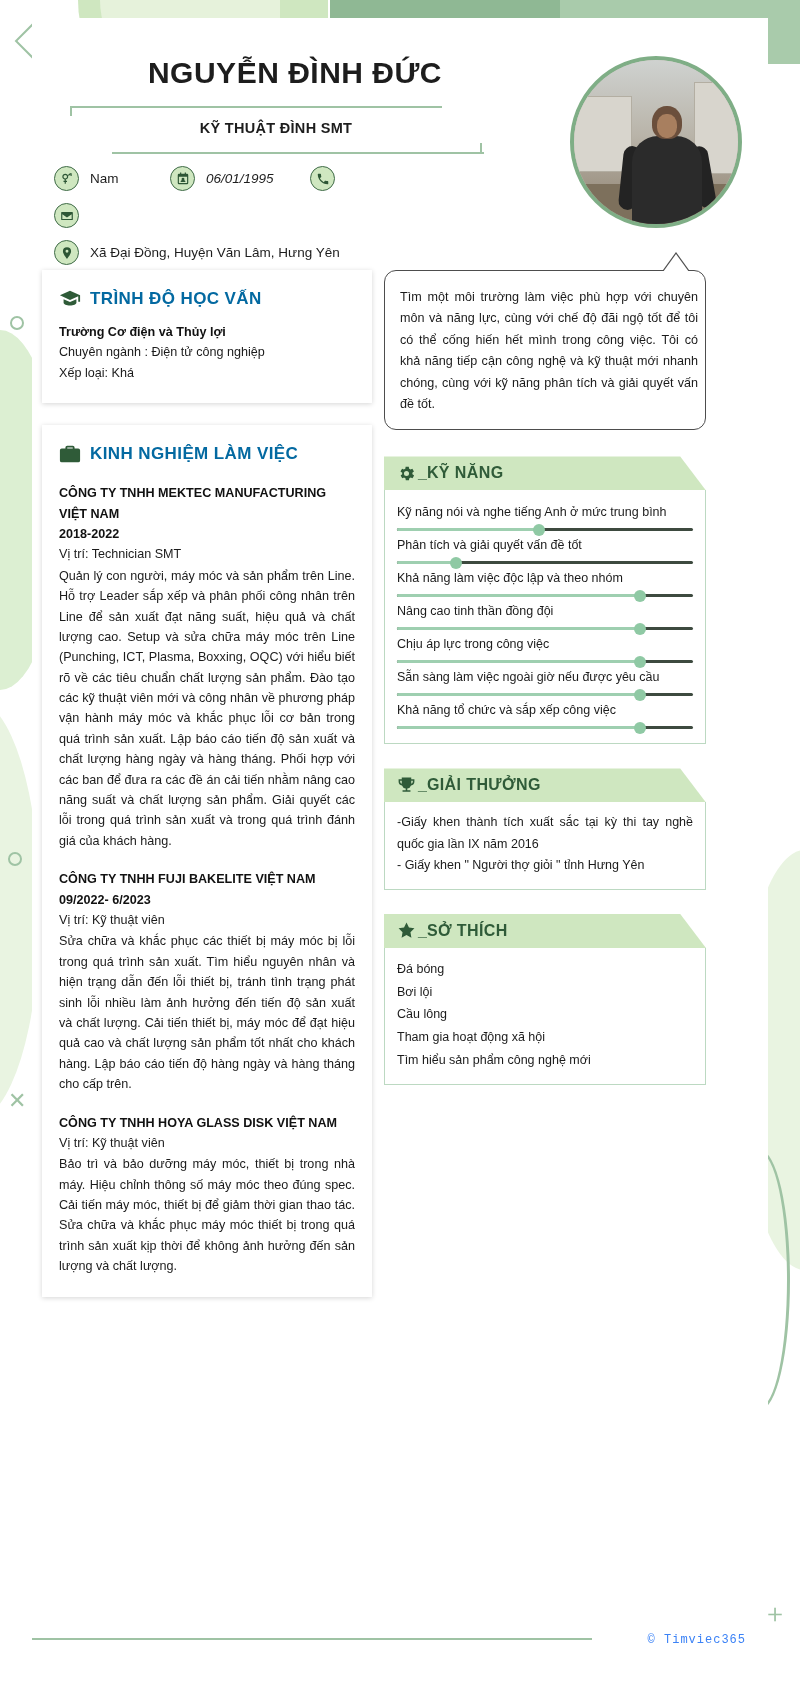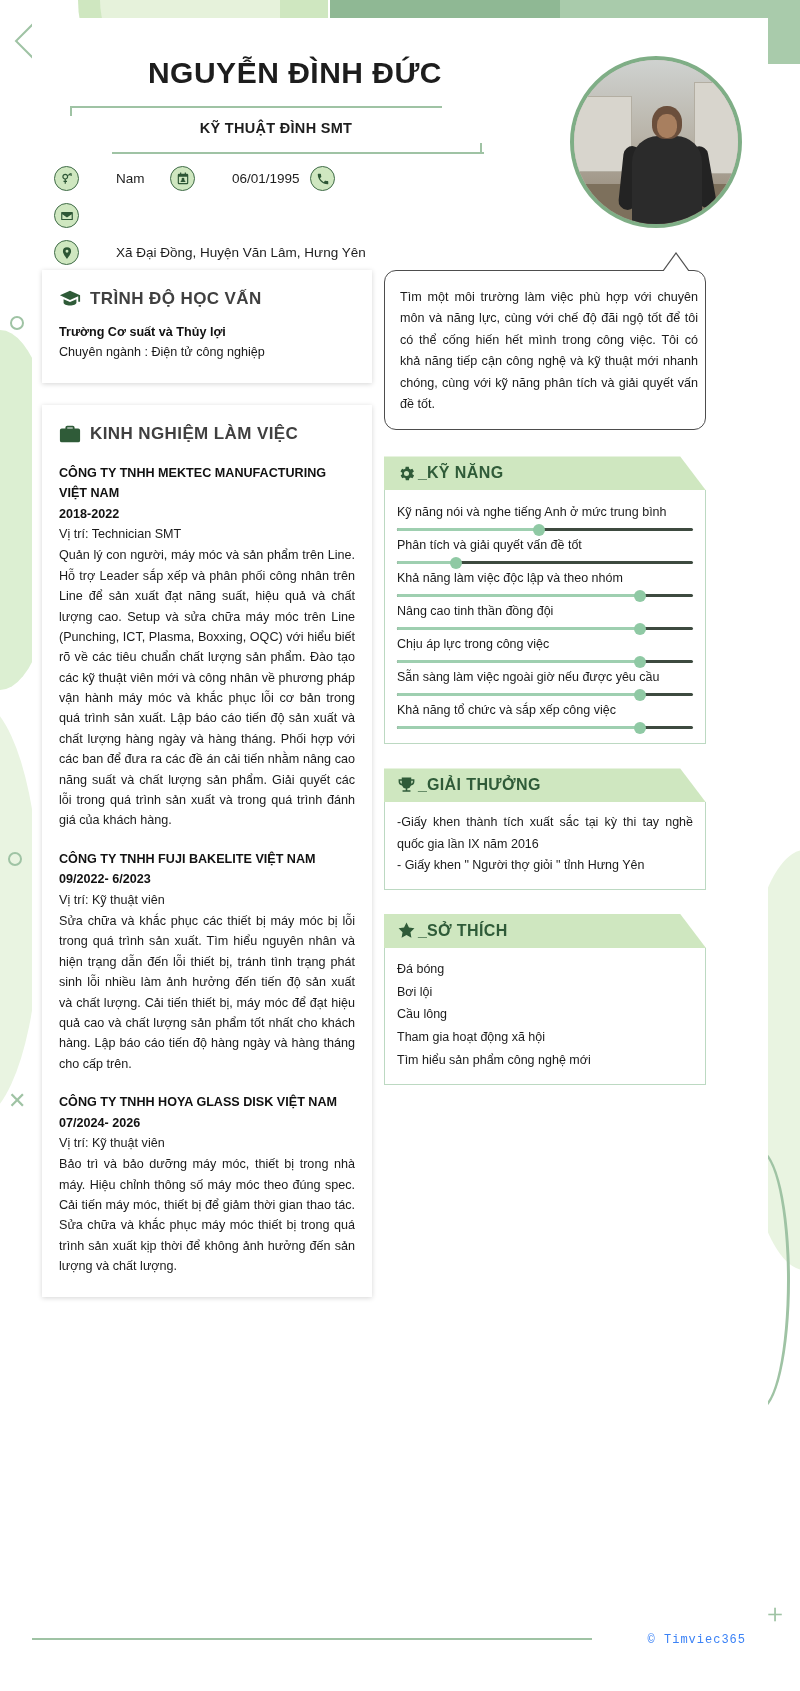--- a/index.html
+++ b/index.html
@@ -105,26 +105,26 @@
 
   .contact-area { position: absolute; left: 22px; top: 148px; width: 450px; }
   .cicon {
     display: inline-flex; align-items: center; justify-content: center;
     width: 25px; height: 25px; border-radius: 50%;
     background: #cfe7c0; border: 1.5px solid #3f6b47;
     color: #2f5c3a; flex: none;
   }
   .cicon svg { width: 14px; height: 14px; fill: #2d5635; }
   .crow { display: flex; align-items: center; margin-bottom: 12px; }
-  .citem { display: flex; align-items: center; gap: 26px; }
+  .citem { display: flex; align-items: center; }
   .citem .ctext {
     font-size: 13.5px; color: #1d1d1d; margin-left: 11px; white-space: nowrap;
   }
   .citem.gender { width: 116px; }
-  .citem.dob   { width: 140px; }
+  .citem.dob   { width: 140px; font-style: italic; }
 
   .photo-wrap {
     position: absolute; right: 26px; top: 38px;
     width: 172px; height: 172px; border-radius: 50%;
     border: 4px solid #7fae86; overflow: hidden; background: #c9c4bb;
   }
   .photo-sky { position: absolute; inset: 0; background: linear-gradient(180deg,#cfd2d0 0%,#b9b4a9 46%,#8d7f6d 100%); }
   .ph-bldg {
     position: absolute; background: #d8d5cd; border: 1px solid #b3aea2;
   }
@@ -155,21 +155,21 @@
     box-shadow: 0 1px 5px rgba(0,0,0,.17);
     padding: 18px 17px 20px 17px;
     margin-bottom: 22px;
   }
   .card-head {
     display: flex; align-items: center; gap: 9px; margin-bottom: 12px;
   }
   .card-head .hicon { width: 22px; height: 22px; display: inline-block; }
   .card-head .hicon svg { width: 22px; height: 22px; fill: #2f5b38; }
   .card-head .htxt {
-    font-size: 17px; font-weight: bold; color: #404040; letter-spacing: .4px;
+    font-size: 17px; font-weight: bold; color: #0369a1; letter-spacing: .4px;
   }
   .b-line {
     font-size: 12.6px; color: #111; font-weight: bold; line-height: 1.62;
   }
   .n-line {
     font-size: 12.6px; color: #1b1b1b; line-height: 1.62;
   }
   .p-just {
     font-size: 12.6px; color: #1b1b1b; line-height: 1.62;
     text-align: justify; margin-top: 1px;
@@ -347,22 +347,23 @@
 
         <div class="card">
           <div class="card-head">
             <span class="hicon">
               <svg viewBox="0 0 24 24">
                   <path d="M12 3 1 8l11 5 9-4.1V15h2V8L12 3zM5 12.2V16c0 1.7 3.1 3 7 3s7-1.3 7-3v-3.8l-7 3.2-7-3.2z"></path>
                 </svg>
             </span>
             <span class="htxt">TRÌNH ĐỘ HỌC VẤN</span>
           </div>
-          <div class="b-line">Trường Cơ suất và Thủy lợi</div>
+          <div class="b-line">Trường Cơ điện và Thủy lợi</div>
           <div class="n-line">Chuyên ngành : Điện tử công nghiệp</div>
+          <div class="n-line">Xếp loại: Khá</div>
         </div>
 
         <div class="card">
           <div class="card-head">
             <span class="hicon">
               <svg viewBox="0 0 24 24">
                   <path d="M9 3a2 2 0 0 0-2 2v1H3a2 2 0 0 0-2 2v11a2 2 0 0 0 2 2h18a2 2 0 0 0 2-2V8a2 2 0 0 0-2-2h-4V5a2 2 0 0 0-2-2H9zm0 2h6v1H9V5z"></path>
                 </svg>
             </span>
             <span class="htxt">KINH NGHIỆM LÀM VIỆC</span>
@@ -377,21 +378,20 @@
 
           <div class="exp-block">
             <div class="b-line">CÔNG TY TNHH FUJI BAKELITE VIỆT NAM</div>
             <div class="b-line">09/2022- 6/2023</div>
             <div class="n-line">Vị trí: Kỹ thuật viên</div>
             <div class="p-just">Sửa chữa và khắc phục các thiết bị máy móc bị lỗi trong quá trình sản xuất. Tìm hiểu nguyên nhân và hiện trạng dẫn đến lỗi thiết bị, tránh tình trạng phát sinh lỗi nhiều làm ảnh hưởng đến tiến độ sản xuất và chất lượng. Cải tiến thiết bị, máy móc để đạt hiệu quả cao và chất lượng sản phẩm tốt nhất cho khách hàng. Lập báo cáo tiến độ hàng ngày và hàng tháng cho cấp trên.</div>
           </div>
 
           <div class="exp-block">
             <div class="b-line">CÔNG TY TNHH HOYA GLASS DISK VIỆT NAM</div>
-            <div class="b-line">07/2024- 2026</div>
             <div class="n-line">Vị trí: Kỹ thuật viên</div>
             <div class="p-just">Bảo trì và bảo dưỡng máy móc, thiết bị trong nhà máy. Hiệu chỉnh thông số máy móc theo đúng spec. Cải tiến máy móc, thiết bị để giảm thời gian thao tác. Sửa chữa và khắc phục máy móc thiết bị trong quá trình sản xuất kịp thời để không ảnh hưởng đến sản lượng và chất lượng.</div>
           </div>
         </div>
 
       </div>
 
       <div class="col-right">
 
         <div class="bubble">

